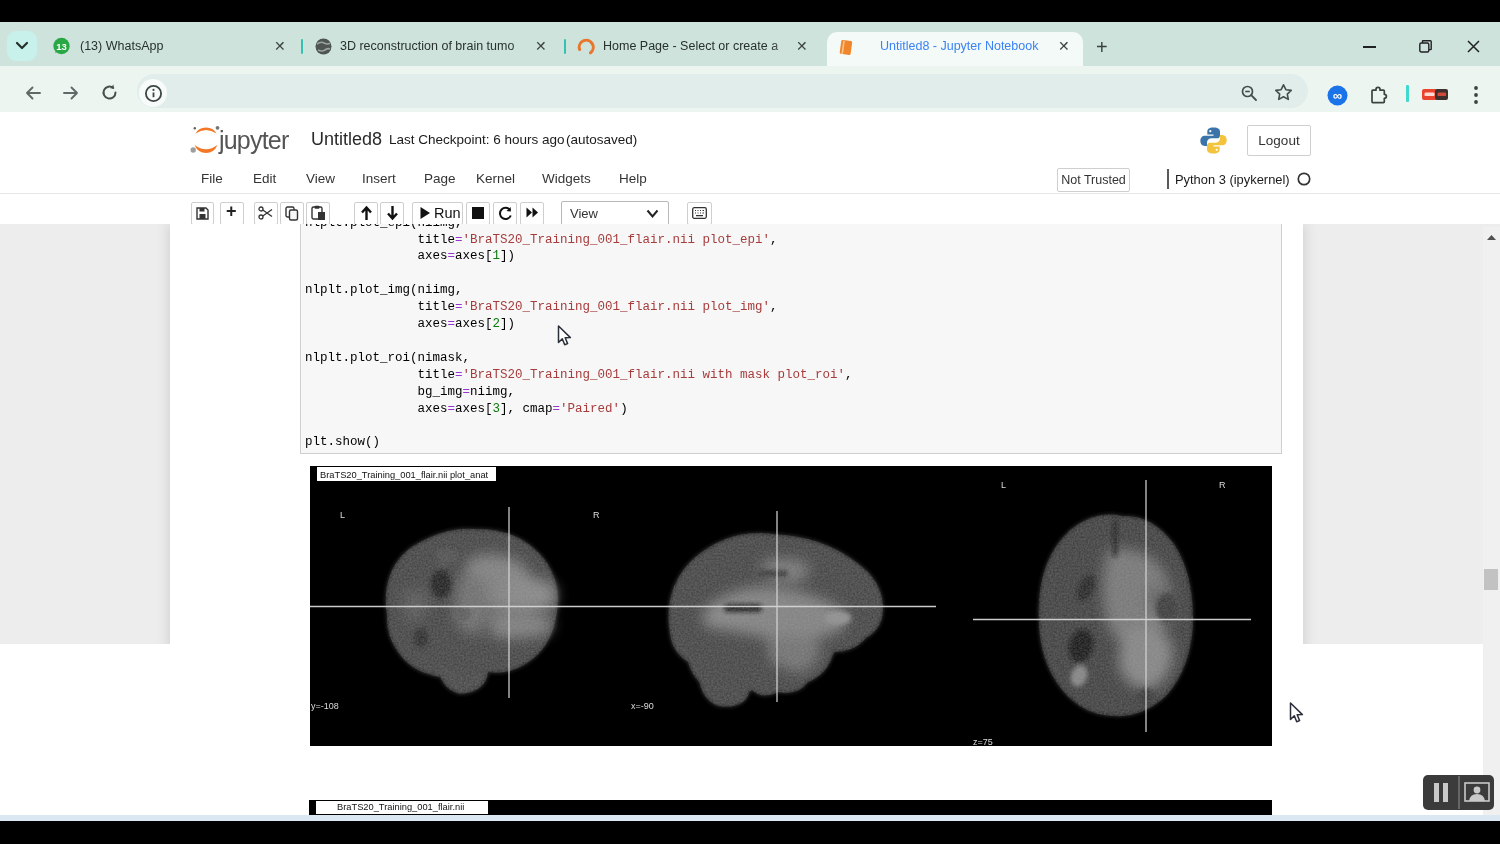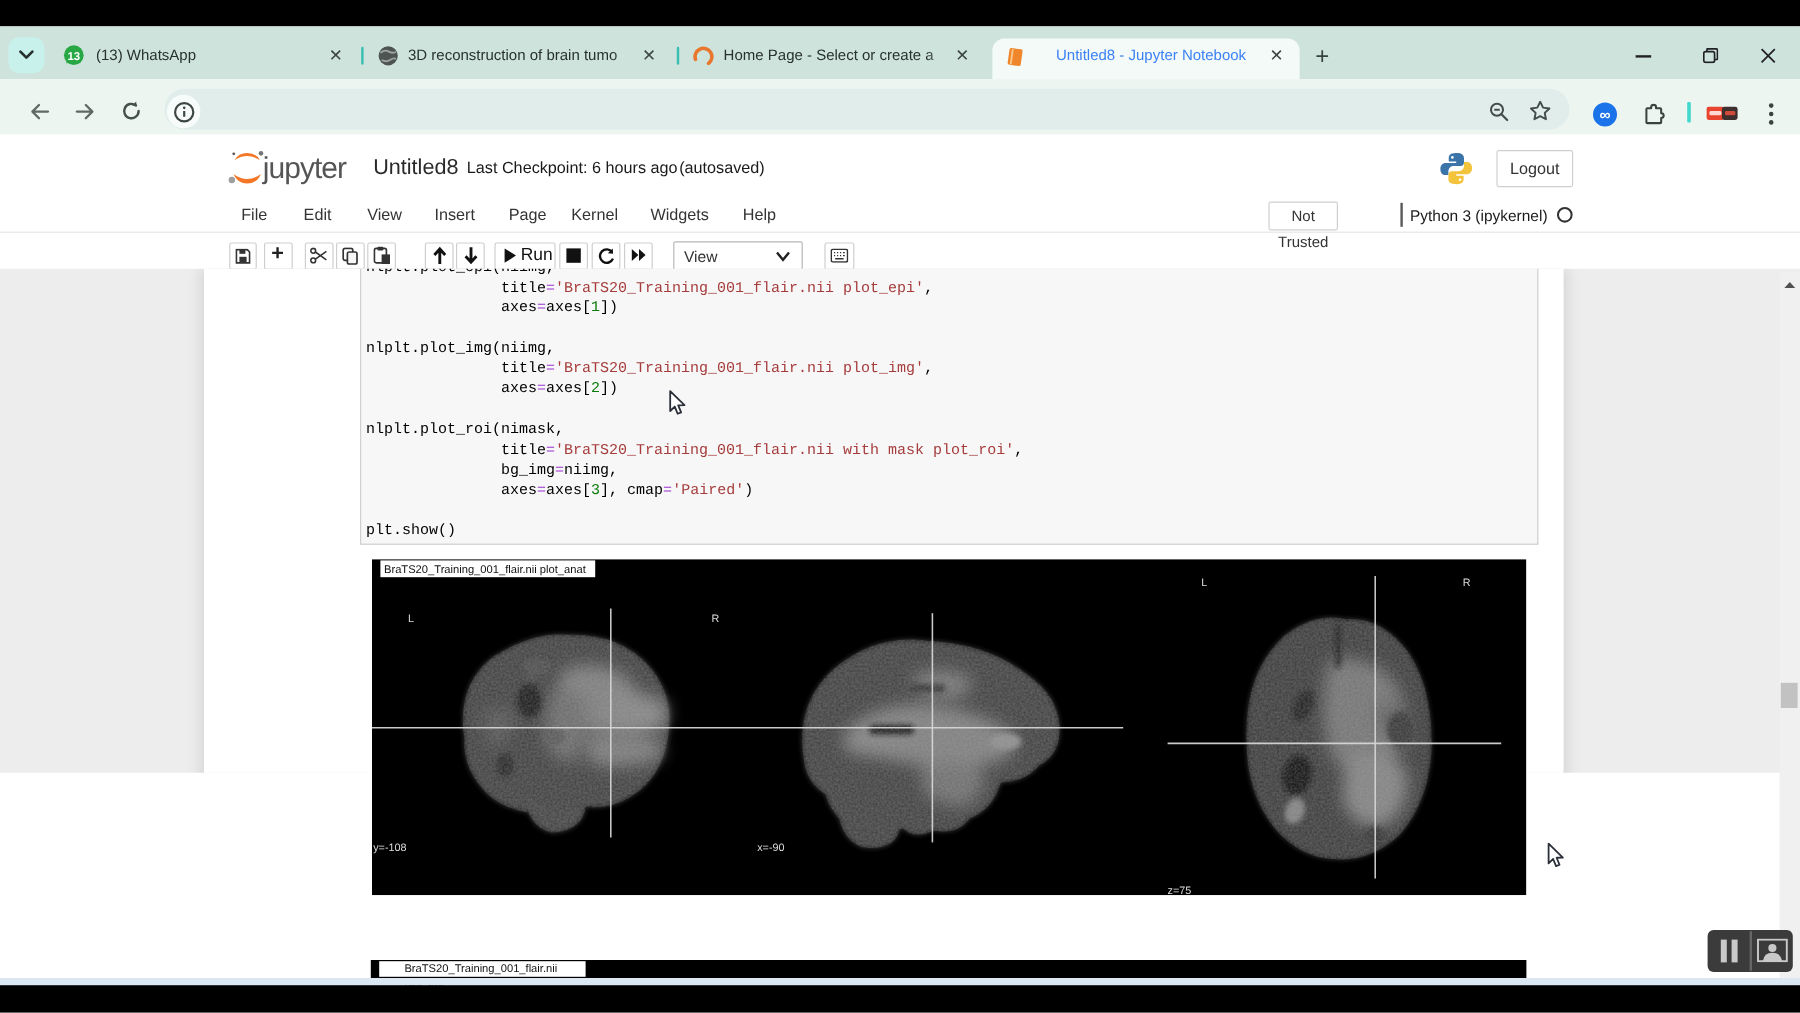--- a/index.html
+++ b/index.html
@@ -148,21 +148,21 @@
 
 <div class="abs" style="left:0;top:193px;width:1500px;height:1px;background:#e7e7e7"></div>
 <div class="abs menuitem" style="left:201px;top:171px">File</div>
 <div class="abs menuitem" style="left:253px;top:171px">Edit</div>
 <div class="abs menuitem" style="left:306px;top:171px">View</div>
 <div class="abs menuitem" style="left:362px;top:171px">Insert</div>
 <div class="abs menuitem" style="left:424px;top:171px">Page</div>
 <div class="abs menuitem" style="left:476px;top:171px">Kernel</div>
 <div class="abs menuitem" style="left:542px;top:171px">Widgets</div>
 <div class="abs menuitem" style="left:619px;top:171px">Help</div>
-<div class="abs" style="left:1057px;top:168px;width:58px;height:24px;border:1px solid #cfcfcf;border-radius:2px;background:#fff;font-size:12.5px;color:#333;text-align:center;line-height:22px">Not Trusted</div>
+<div class="abs" style="left:1057px;top:168px;width:73px;height:24px;border:1px solid #cfcfcf;border-radius:2px;background:#fff;font-size:12.5px;color:#333;text-align:center;line-height:22px">Not Trusted</div>
 <div class="abs" style="left:1167px;top:169px;width:2px;height:20px;background:#5a5a5a"></div>
 <div class="abs" style="left:1175px;top:172px;font-size:12.9px;color:#1a1a1a">Python 3 (ipykernel)</div>
 <svg class="abs" style="left:1297px;top:172px" width="14" height="14" viewBox="0 0 14 14">
       <circle cx="7" cy="7" r="5.7" fill="none" stroke="#333" stroke-width="1.7"></circle>
     </svg>
 
 <div class="abs tbtn" style="left:191px;top:202px;width:23px"></div>
 <svg class="abs" style="left:196px;top:207px" width="13" height="13" viewBox="0 0 13 13">
       <path d="M1 1 L10 1 L12 3 L12 12 L1 12 Z" fill="none" stroke="#333" stroke-width="1.4"></path>
       <rect x="3.5" y="7" width="6" height="5" fill="#333"></rect>

